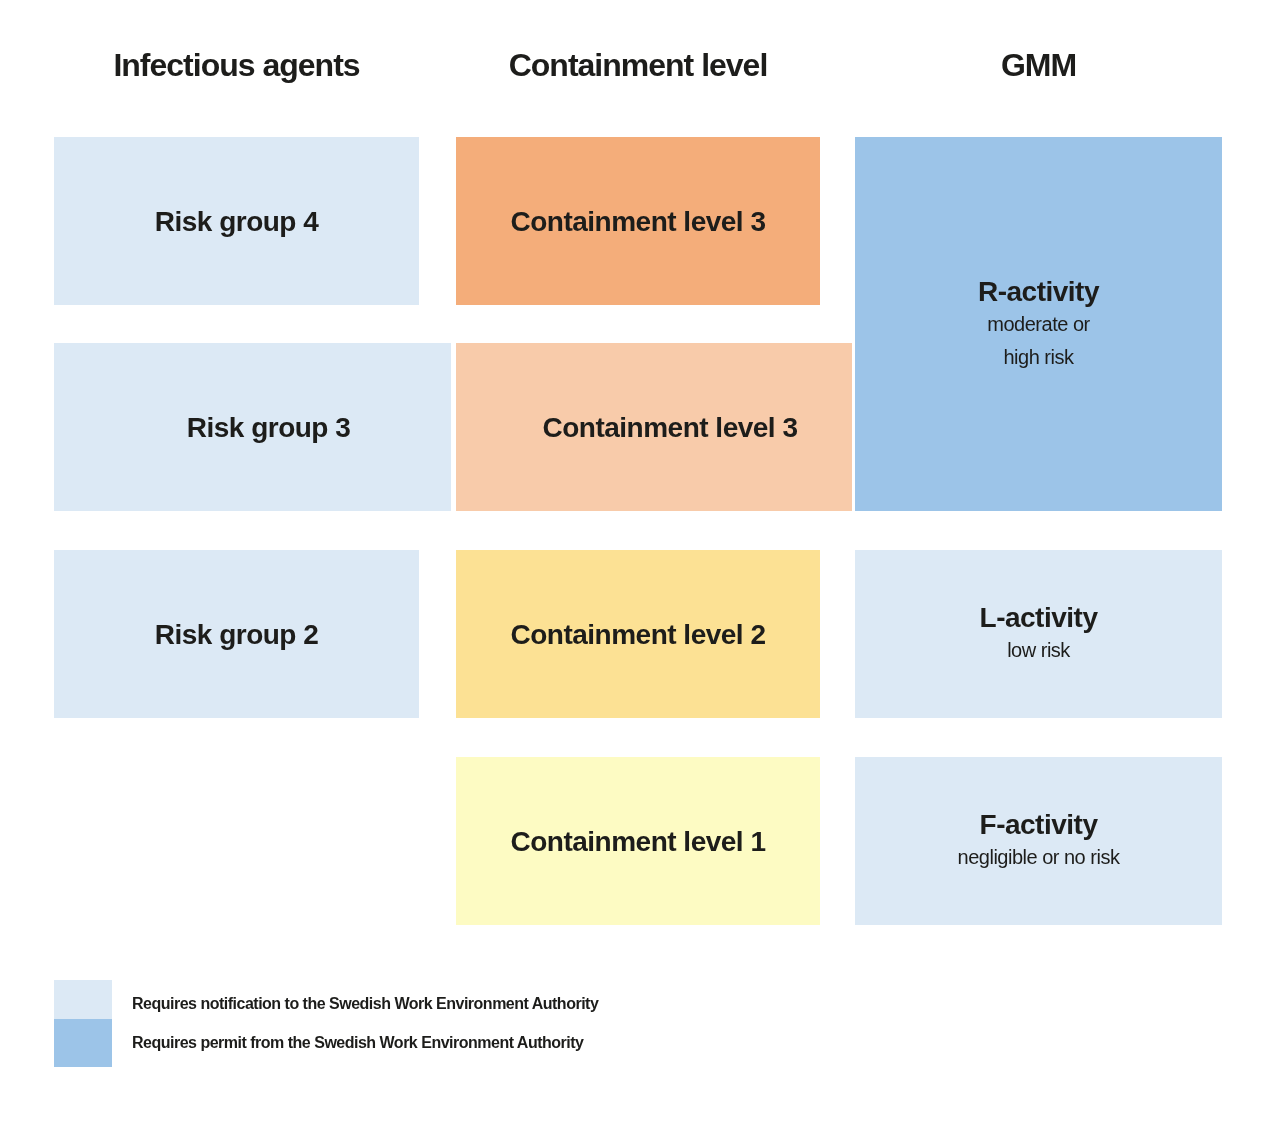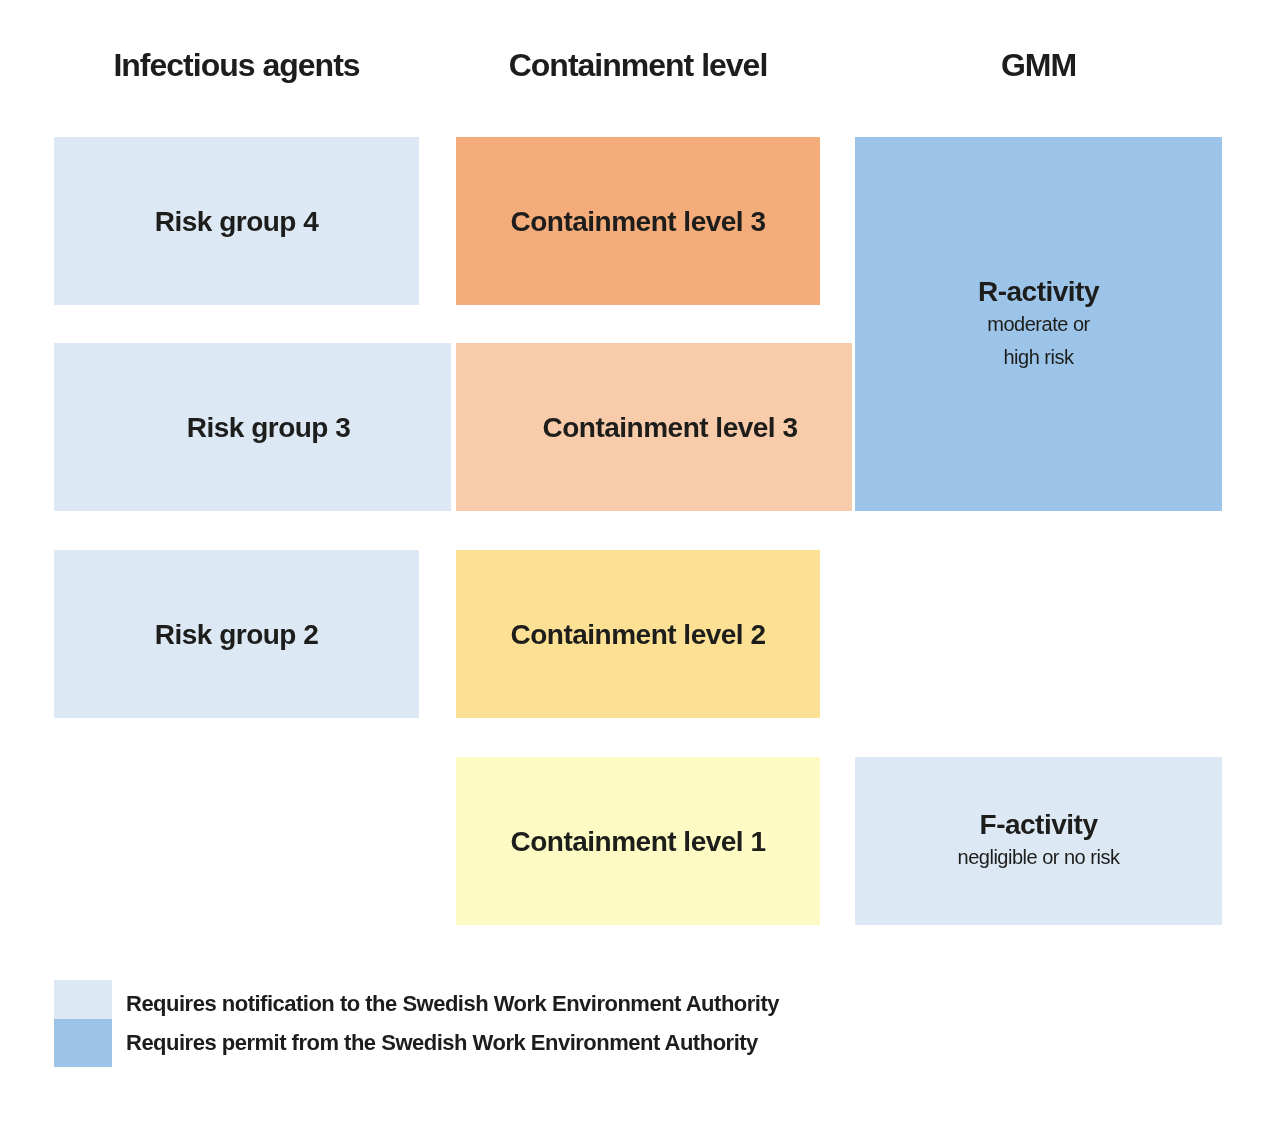--- a/index.html
+++ b/index.html
@@ -82,22 +82,22 @@
     align-items: center;
   }
   .legend-row-1 { top: 980px;  height: 48px; }
   .legend-row-2 { top: 1019px; height: 48px; }
   .legend-swatch {
     width: 58px;
     height: 48px;
     flex: 0 0 58px;
   }
   .legend-label {
-    margin-left: 14px;
-    font-size: 22px;
+    margin-left: 20px;
+    font-size: 16px;
     font-weight: 700;
     letter-spacing: -0.5px;
     white-space: nowrap;
   }
 </style>
 </head>
 <body>
 
 <div class="canvas">
 
@@ -126,20 +126,24 @@
   </div>
   <div class="box c2 r4 fill-paleyellow">
     <div class="lbl">Containment level 1</div>
   </div>
 
   <div class="box c3 r12 fill-blue">
     <div class="lbl">R-activity</div>
     <div class="sub">moderate or</div>
     <div class="sub">high risk</div>
   </div>
+  <div class="box c3 r3 fill-lightblue">
+    <div class="lbl">L-activity</div>
+    <div class="sub">low risk</div>
+  </div>
   <div class="box c3 r4 fill-lightblue">
     <div class="lbl">F-activity</div>
     <div class="sub">negligible or no risk</div>
   </div>
 
   <div class="legend-row legend-row-1">
     <div class="legend-swatch fill-lightblue"></div>
     <div class="legend-label">Requires notification to the Swedish Work Environment Authority</div>
   </div>
   <div class="legend-row legend-row-2">

